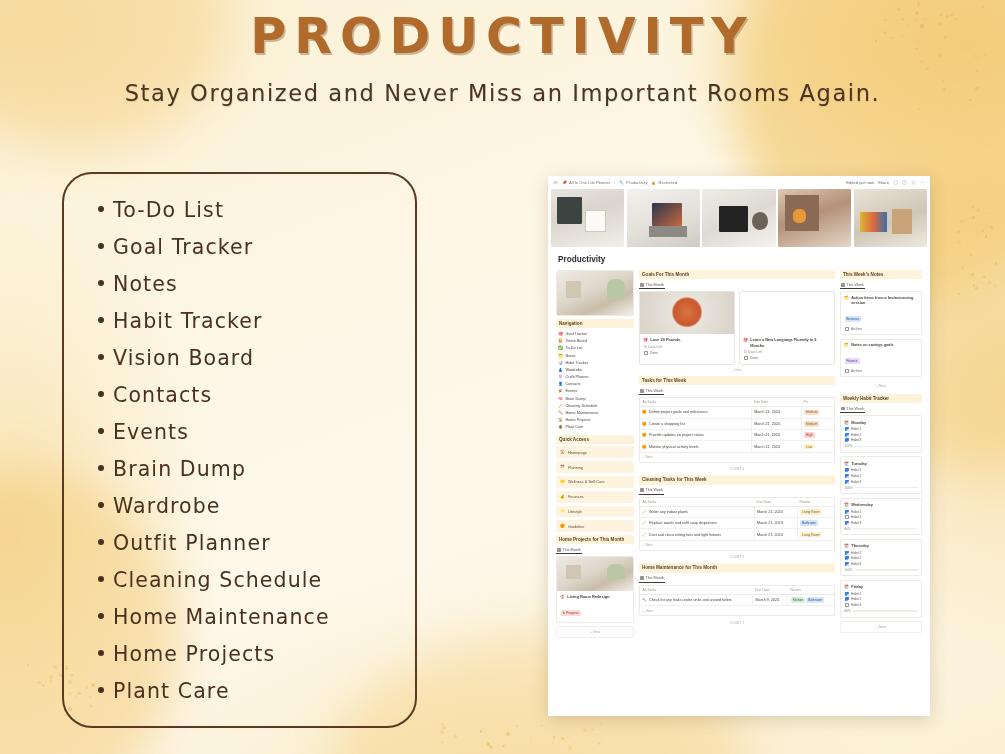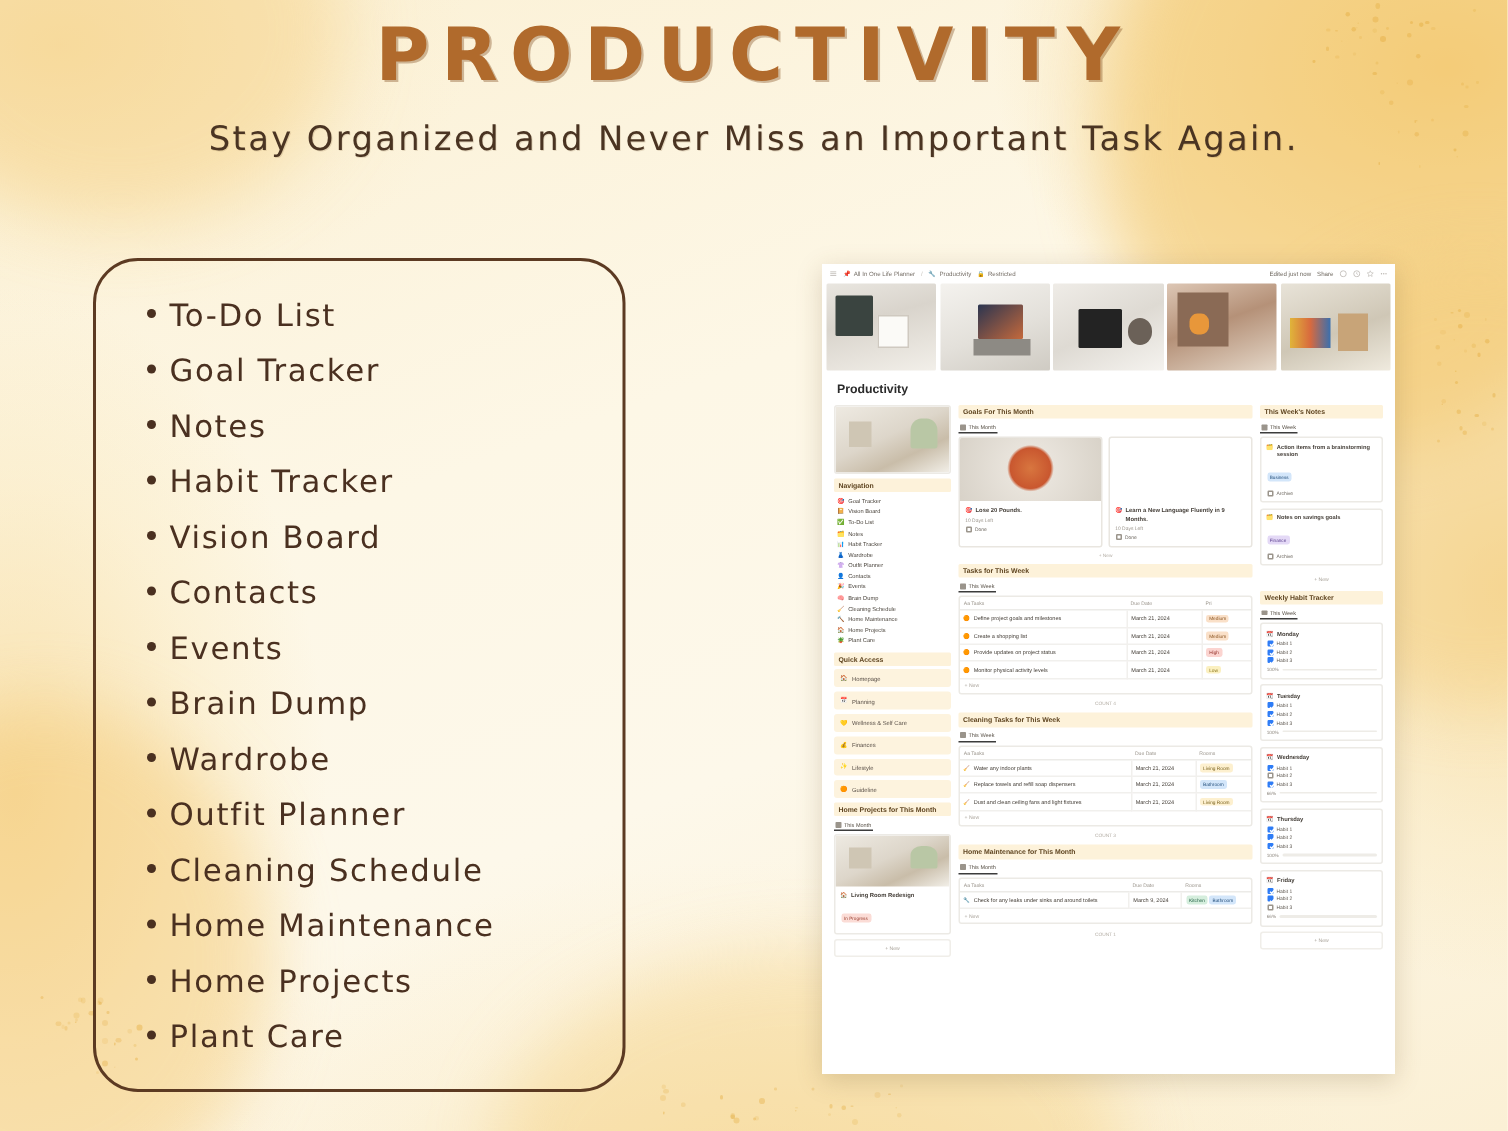--- a/index.html
+++ b/index.html
@@ -346,21 +346,21 @@
     <div class="speck" style="width: 4.09805px; height: 4.09805px; left: 582.953px; top: 728.225px; opacity: 0.337704;"></div>
     <div class="speck" style="width: 3.15687px; height: 3.15687px; left: 487.334px; top: 742.426px; opacity: 0.420583;"></div>
     <div class="speck" style="width: 2.24203px; height: 2.24203px; left: 479.946px; top: 730.289px; opacity: 0.71128;"></div>
     <div class="speck" style="width: 4.03995px; height: 4.03995px; left: 440.294px; top: 730.395px; opacity: 0.407328;"></div>
     <div class="speck" style="width: 3.65185px; height: 3.65185px; left: 597.515px; top: 741.509px; opacity: 0.354405;"></div>
     <div class="speck" style="width: 2.10491px; height: 2.10491px; left: 552.596px; top: 736.471px; opacity: 0.657448;"></div>
     <div class="speck" style="width: 2.79665px; height: 2.79665px; left: 487.265px; top: 742.749px; opacity: 0.625101;"></div>
   </div>
 
 <div class="page-title">PRODUCTIVITY</div>
-<div class="page-subtitle">Stay Organized and Never Miss an Important Task Again.</div>
+<div class="page-subtitle">Stay Organized and Never Miss an Important Rooms Again.</div>
 
 <div class="feature-card">
   <ul class="feature-list" id="feature-list">
       <li class="feature-item">
         <span class="dot"></span>
         <span>To-Do List</span>
       </li>
       <li class="feature-item">
         <span class="dot"></span>
         <span>Goal Tracker</span>

